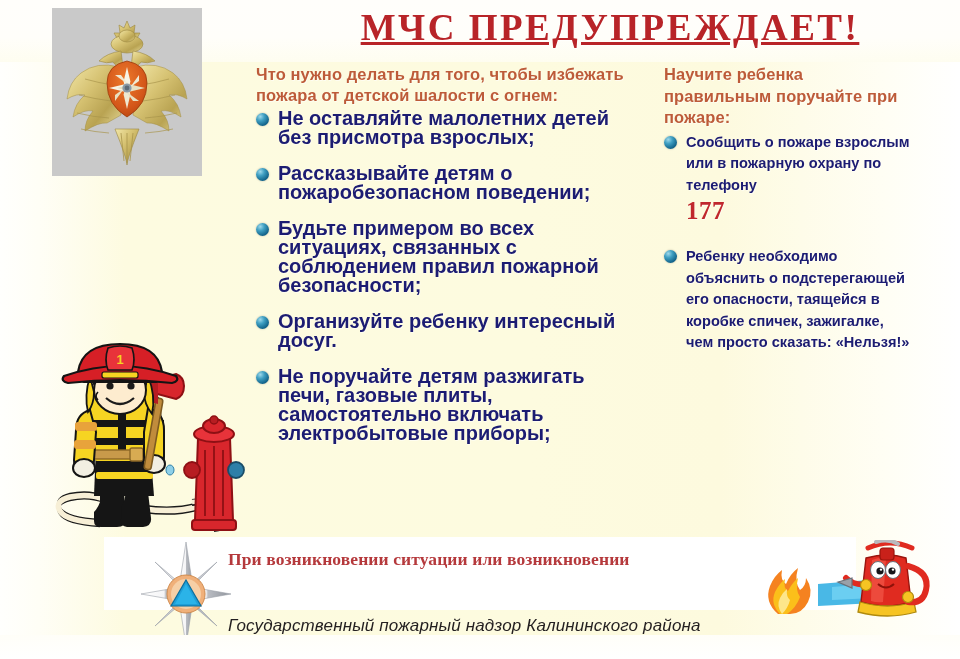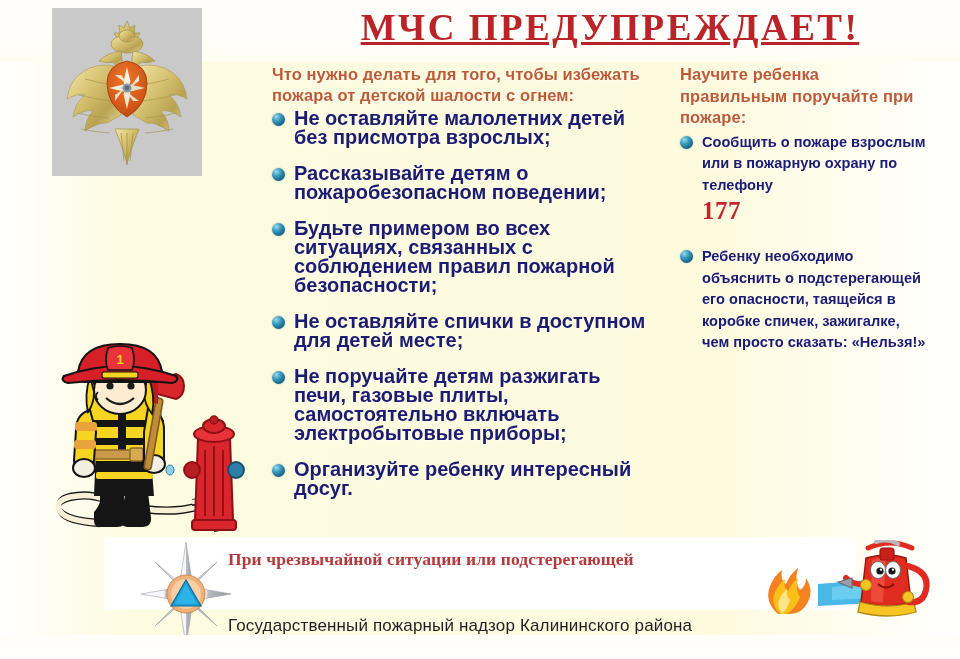--- a/index.html
+++ b/index.html
@@ -44,21 +44,20 @@
     color:#b82428;
     text-shadow:1px 1px 0 rgba(255,255,255,.7);
     white-space:nowrap;
     text-decoration:underline;
   }
 
   
   .col {
     position:absolute;
     font-weight:bold;
-    margin-left:16px;
   }
   .col-left  { left:256px; top:64px; width:376px; }
   .col-right { left:664px; top:64px; width:250px; }
 
   .col-head {
     color:#bd5b39;
     font-size:16.5px;
     line-height:21px;
     letter-spacing:.1px;
     margin-bottom:3px;
@@ -119,20 +118,21 @@
     font-size:21px;
     color:#a51f24;
   }
   .footer-sub {
     position:absolute; left:228px; top:616px;
     font-family:"Liberation Sans", sans-serif;
     font-size:17px;
     color:#231f20;
     letter-spacing:.15px;
     white-space:nowrap;
+    font-style:italic;
   }
 
   
   .exting { position:absolute; left:748px; top:540px; width:190px; height:78px; }
 </style>
 </head>
 <body>
 
 <div id="poster">
 
@@ -215,29 +215,25 @@
       <li class="bullet">
         <span class="dot"></span>
         <span>Рассказывайте детям о пожаробезопасном поведении;</span>
       </li>
       <li class="bullet">
         <span class="dot"></span>
         <span>Будьте примером во всех ситуациях, связанных с соблюдением правил пожарной безопасности;</span>
       </li>
       <li class="bullet">
         <span class="dot"></span>
-        <span>Не оставляйте спички в доступном для детей месте;</span>
+        <span>Организуйте ребенку интересный досуг.</span>
       </li>
       <li class="bullet">
         <span class="dot"></span>
         <span>Не поручайте детям разжигать печи, газовые плиты, самостоятельно включать электробытовые приборы;</span>
-      </li>
-      <li class="bullet">
-        <span class="dot"></span>
-        <span>Организуйте ребенку интересный досуг.</span>
       </li>
     </ul>
   </div>
 
   <div class="col col-right">
     <div class="col-head">Научите ребенка правильным поручайте при пожаре:</div>
     <ul class="bullets">
       <li class="bullet">
         <span class="dot"></span>
         <span>Сообщить о пожаре взрослым или в пожарную охрану по телефону</span>
@@ -355,21 +351,21 @@
 
       <circle cx="47" cy="54" r="19" fill="#f0b07a" stroke="#d08b4e" stroke-width="1"></circle>
       <circle cx="47" cy="54" r="15" fill="#f6cfa6"></circle>
 
       <path d="M47 40 l15 26 -30 0z" fill="#1e9fd8" stroke="#0d6e9c" stroke-width="1.2"></path>
       <path d="M47 44 l11 20 -22 0z" fill="#2bb3e8"></path>
     </svg>
   </div>
 
   <div class="footer-text">
-    <div class="footer-red">При чрезвычайной ситуации или подстерегающей</div>
+    <div class="footer-red">При возникновении ситуации или возникновении</div>
   </div>
   <div class="footer-sub">Государственный пожарный надзор Калининского района</div>
 
   <div class="exting">
     <svg width="190" height="78" viewBox="0 0 190 78" aria-hidden="true">
 
       <g>
         <path d="M30 74 q-14 -12 -8 -28 q4 -10 12 -16 q-2 10 4 14 q4 -10 12 -16 q-4 14 2 22 q6 -4 6 -12 q8 12 2 24 q-6 12 -18 12z" fill="#f58220"></path>
         <path d="M32 74 q-10 -10 -5 -22 q4 -8 10 -13 q-2 9 3 12 q4 -8 10 -13 q-3 12 2 19 q-4 11 -13 17z" fill="#fbbf1a"></path>
         <path d="M34 74 q-6 -8 -2 -16 q3 -6 7 -9 q-1 8 3 11 q-2 8 -8 14z" fill="#fde68a"></path>

